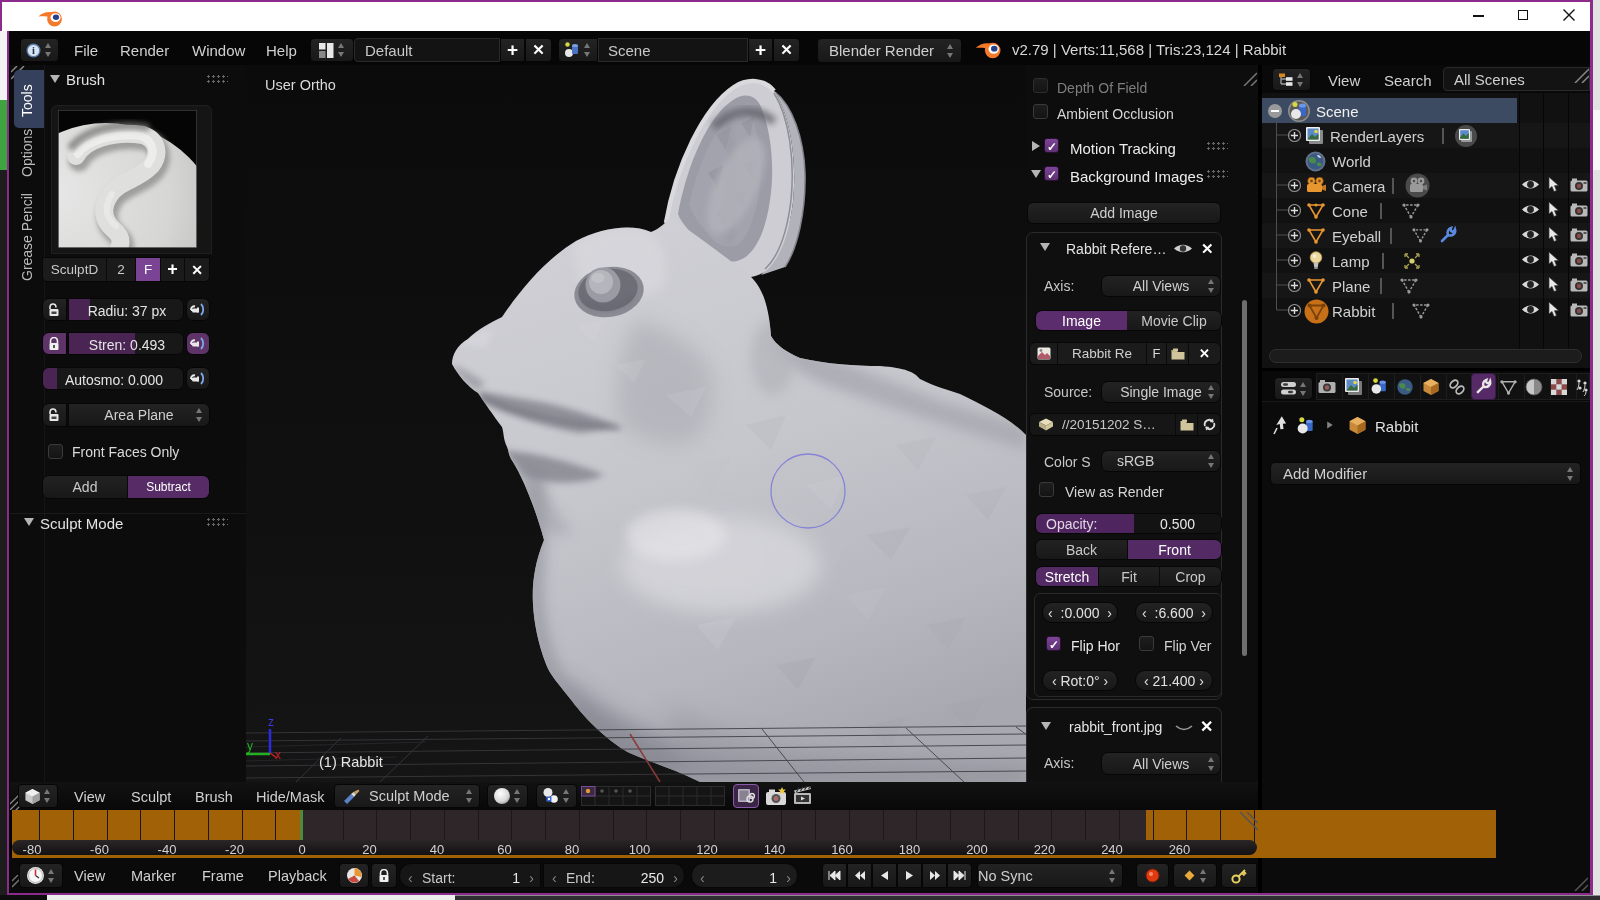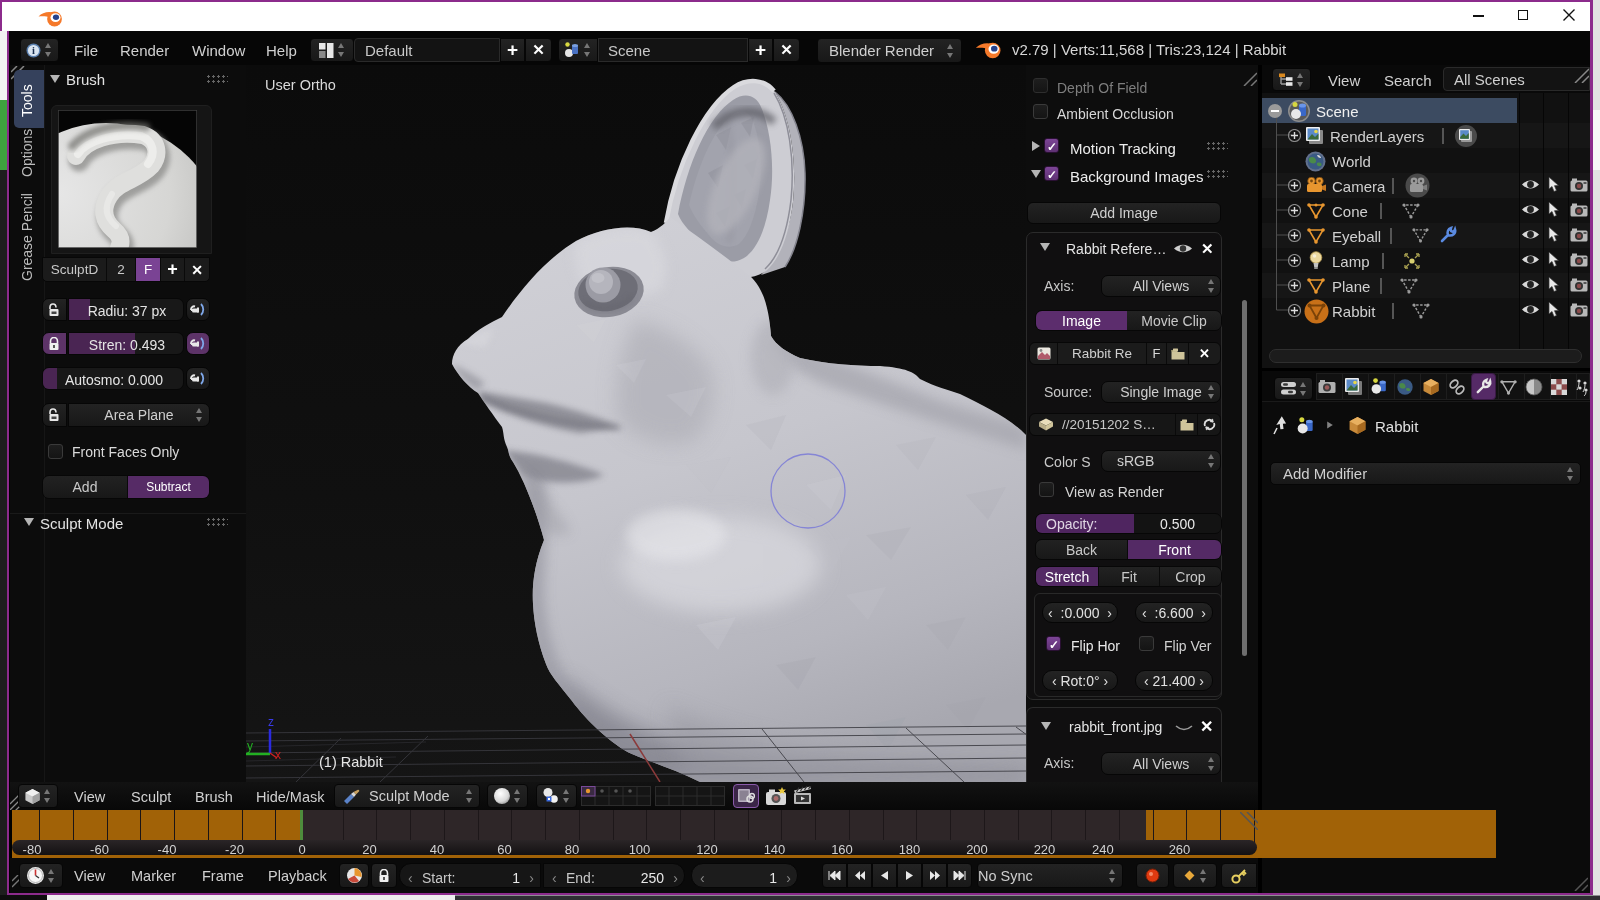--- a/index.html
+++ b/index.html
@@ -1034,21 +1034,21 @@
 <div class="txt" style="left:405.0px;top:33px;width:40px;text-align:center;font-size:13px;color:#d2d2d2">40</div>
 <div class="txt" style="left:472.5px;top:33px;width:40px;text-align:center;font-size:13px;color:#d2d2d2">60</div>
 <div class="txt" style="left:540.0px;top:33px;width:40px;text-align:center;font-size:13px;color:#d2d2d2">80</div>
 <div class="txt" style="left:607.5px;top:33px;width:40px;text-align:center;font-size:13px;color:#d2d2d2">100</div>
 <div class="txt" style="left:675.0px;top:33px;width:40px;text-align:center;font-size:13px;color:#d2d2d2">120</div>
 <div class="txt" style="left:742.5px;top:33px;width:40px;text-align:center;font-size:13px;color:#d2d2d2">140</div>
 <div class="txt" style="left:810.0px;top:33px;width:40px;text-align:center;font-size:13px;color:#d2d2d2">160</div>
 <div class="txt" style="left:877.5px;top:33px;width:40px;text-align:center;font-size:13px;color:#d2d2d2">180</div>
 <div class="txt" style="left:945.0px;top:33px;width:40px;text-align:center;font-size:13px;color:#d2d2d2">200</div>
 <div class="txt" style="left:1012.5px;top:33px;width:40px;text-align:center;font-size:13px;color:#d2d2d2">220</div>
-<div class="txt" style="left:1080.0px;top:33px;width:40px;text-align:left;font-size:13px;color:#d2d2d2">240</div>
+<div class="txt" style="left:1080.0px;top:33px;width:40px;text-align:center;font-size:13px;color:#d2d2d2">240</div>
 <div class="txt" style="left:1147.5px;top:33px;width:40px;text-align:center;font-size:13px;color:#d2d2d2">260</div>
  <svg class="ab" style="left:1228px;top:2px" width="18" height="18">
       <path d="M0,0 L18,18 M7,0 L18,11" stroke="#555" stroke-width="1.5"></path>
     </svg>
 </div>
 
 <div class="ab" style="left:10px;top:858px;width:1248px;height:35px;background:#0a0a0a;overflow:hidden">
  <svg class="ab" style="left:2px;bottom:2px" width="16" height="16">
       <path d="M0,12 L12,0 M0,6 L6,0" stroke="#777" stroke-width="1.4"></path>
     </svg>

